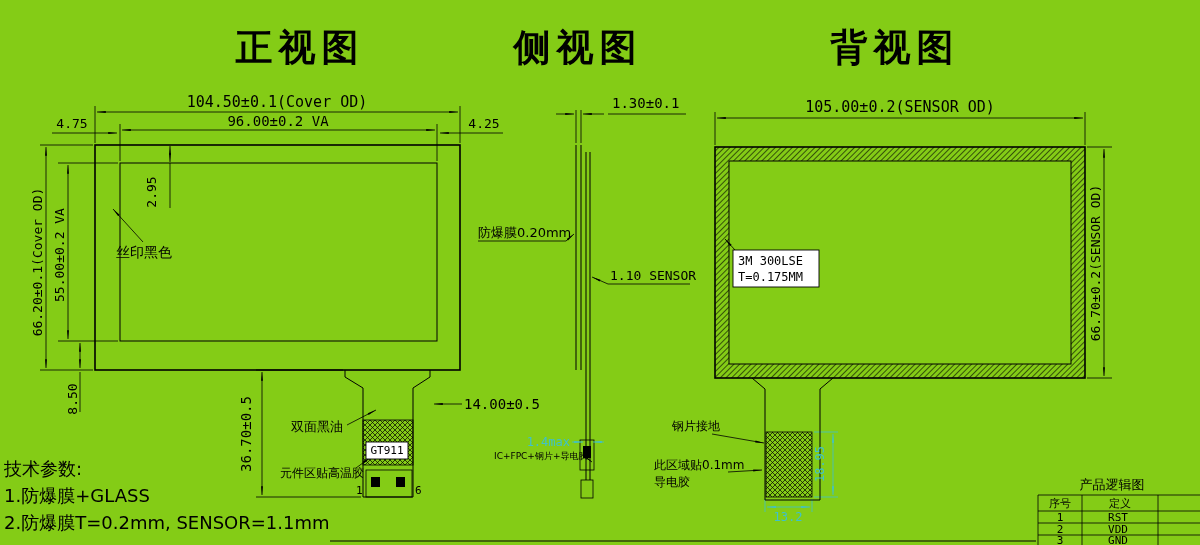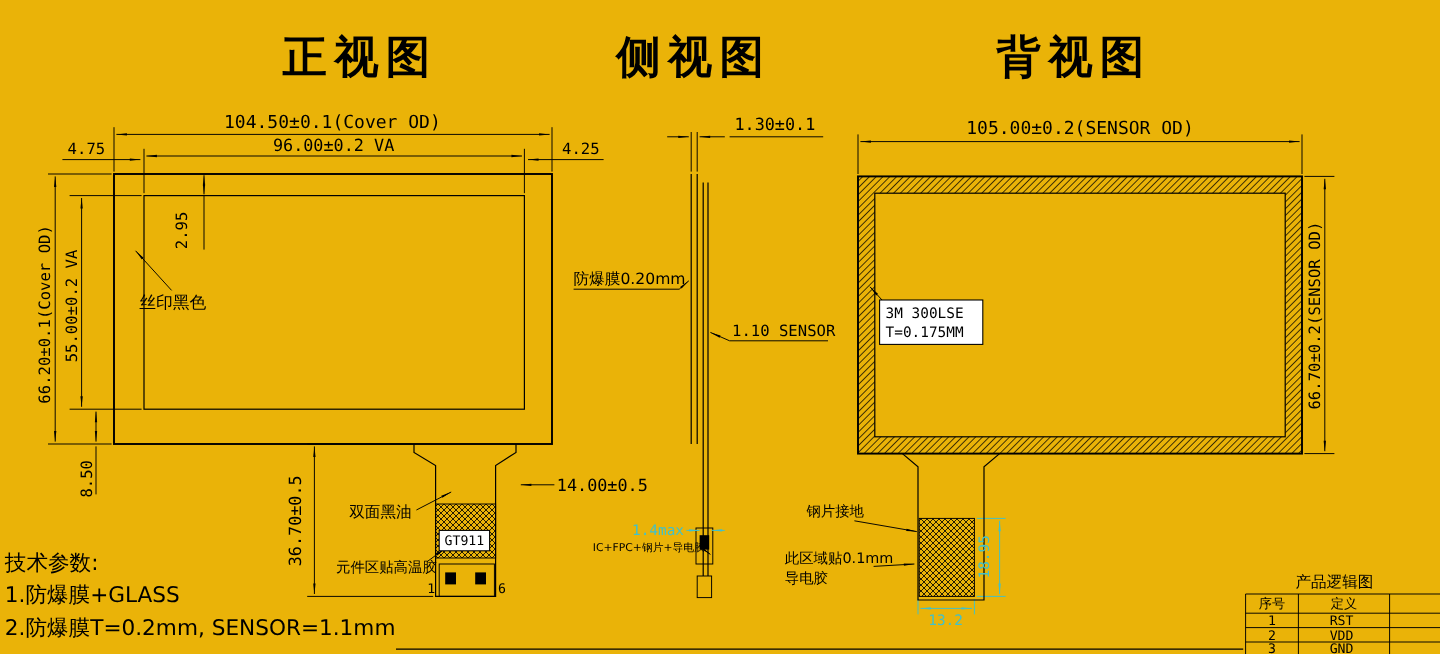--- a/index.html
+++ b/index.html
@@ -1,17 +1,17 @@
 <!DOCTYPE html>
 <html style="--accent: #3FC1CC;"><head>
 <meta charset="utf-8">
 <style>
   :root{ --accent:#3FC1CC; }
   html,body{margin:0;padding:0;background:#ffffff;}
-  .canvas{position:relative;width:1200px;height:545px;background:#eab308;overflow:hidden;}
+  .canvas{position:relative;width:1200px;height:545px;background:#84cc16;overflow:hidden;}
   svg{position:absolute;left:0;top:0;}
   .ln{stroke:#000;stroke-width:1;fill:none;}
   .thick{stroke-width:1.6;}
   .thin{stroke-width:0.8;}
   .dim{stroke:#000;stroke-width:0.8;fill:none;}
   .cy{stroke:var(--accent);}
   .cyt{fill:var(--accent);}
   .xh{fill:url(#xh);stroke:#000;stroke-width:0.8;}
   .bh{fill:url(#bh);stroke:none;}
   .wbox{fill:#fff;stroke:#000;stroke-width:0.9;}

